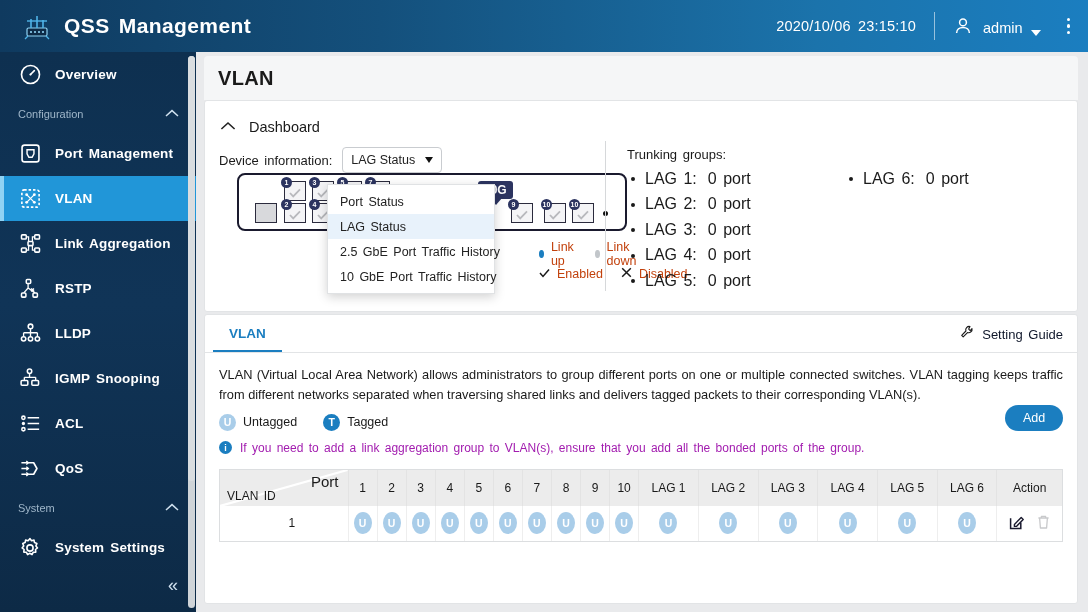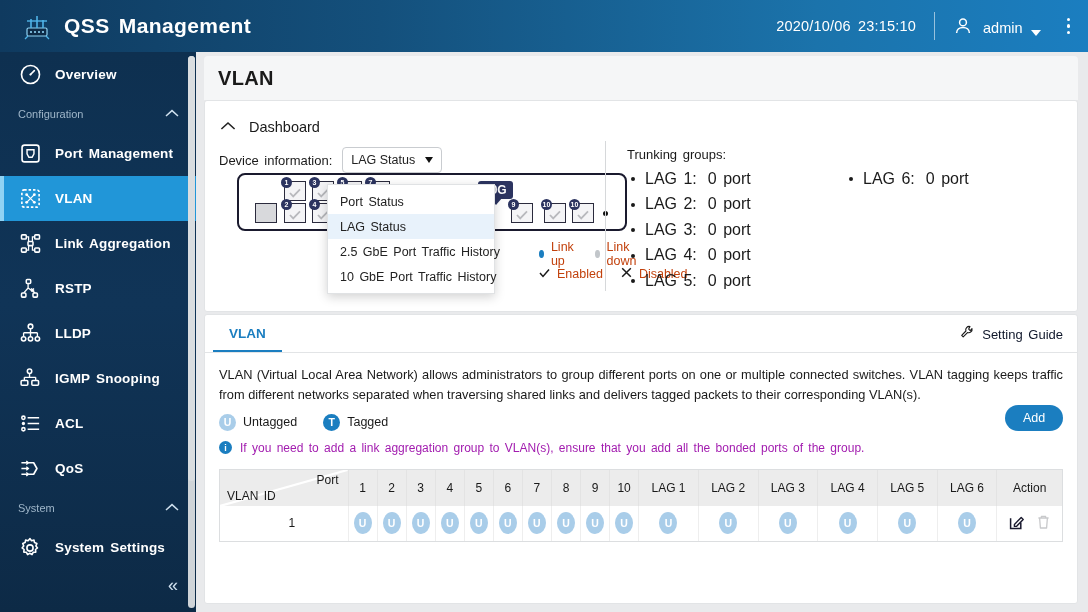--- a/index.html
+++ b/index.html
@@ -213,21 +213,21 @@
   }
   table.vlan-tbl th:last-child { border-right: none; }
   table.vlan-tbl td {
     height: 35px; text-align: center; font-size: 12px; color: #1a1a1a;
     border-right: 1px solid #eee; background: #fff;
   }
   table.vlan-tbl td:last-child { border-right: none; }
   th.corner {
     position: relative; width: 128px; padding: 0; overflow: hidden;
   }
-  th.corner .port-lbl { position: absolute; right: 9px; top: 3px; font-size: 12px; }
+  th.corner .port-lbl { position: absolute; right: 9px; top: 3px; font-size: 15px; }
   th.corner .vid-lbl { position: absolute; left: 7px; bottom: 3px; font-size: 12px; word-spacing: 2px; }
   th.corner .diag {
     position: absolute; left: 0; top: 0; width: 100%; height: 100%;
   }
   td.vid { text-align: left; padding-left: 16px; }
   .cell-u {
     width: 18px; height: 22px; border-radius: 50%; background: #a9cde9;
     color: #fff; font-size: 10.5px; font-weight: bold; display: inline-flex;
     align-items: center; justify-content: center;
   }

